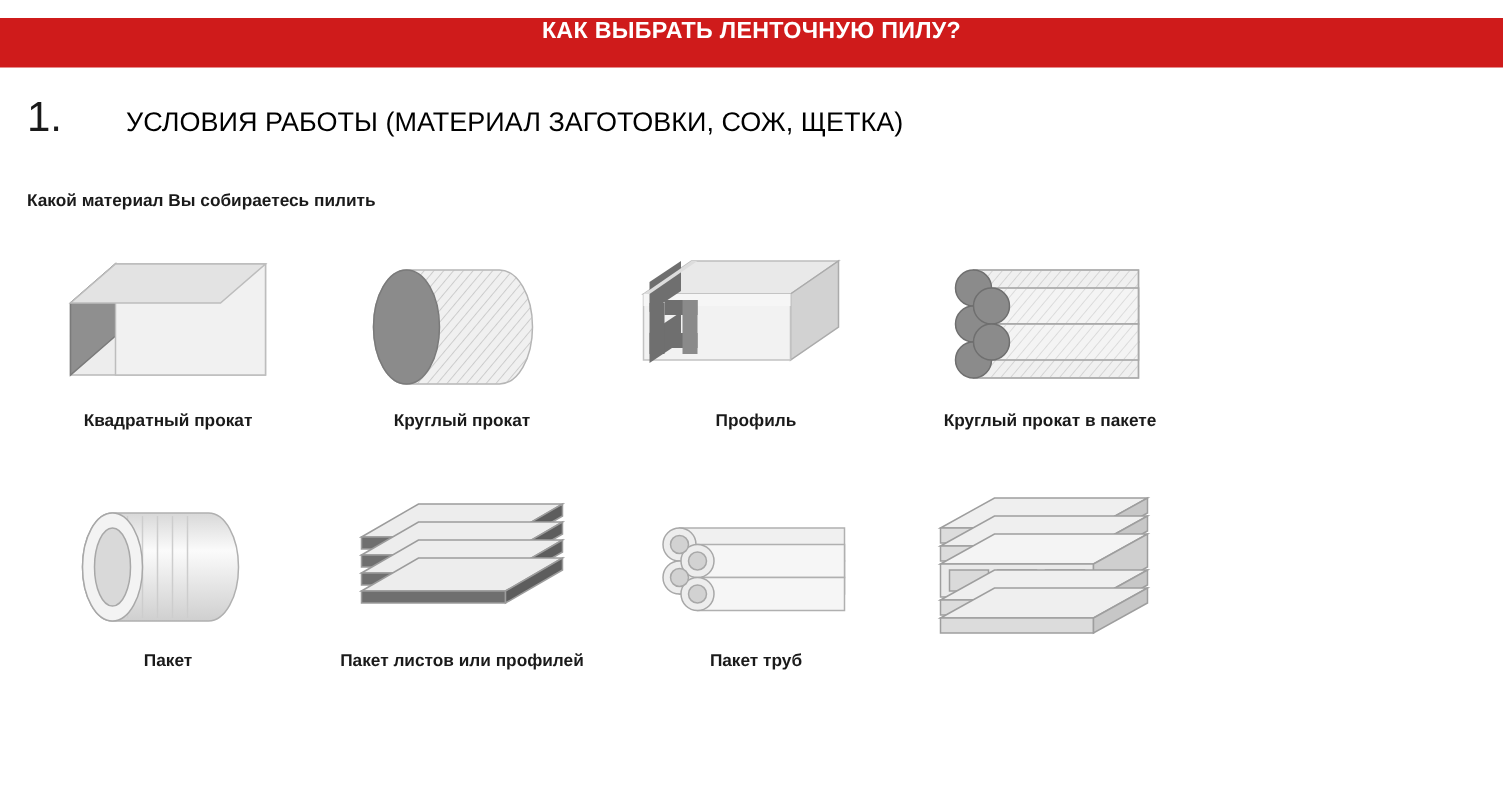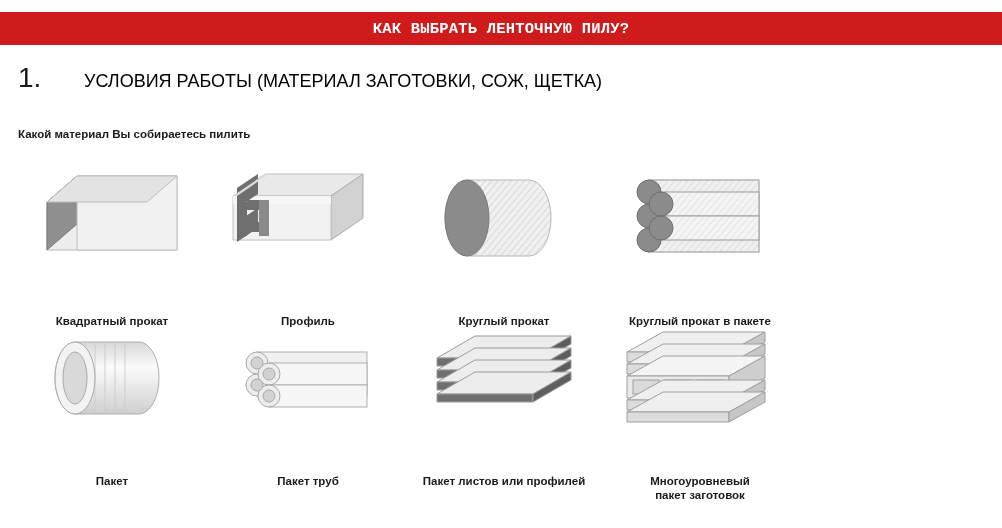--- a/index.html
+++ b/index.html
@@ -22,23 +22,22 @@
   }
   
   .banner {
     position: absolute;
     left: 0;
     top: 12px;
     width: 1002px;
     height: 33px;
     background: #cf1b1b;
     display: flex;
-    align-items: center;
+    align-items: flex-start;
     justify-content: center;
-    font-family: Liberation Mono, monospace;
   }
   .banner-title {
     color: #ffffff;
     font-size: 15.5px;
     font-weight: bold;
     letter-spacing: 0.2px;
     text-transform: uppercase;
     white-space: nowrap;
   }
   
@@ -95,21 +94,20 @@
     width: 190px;
     position: relative;
   }
   .caption {
     font-size: 11.5px;
     font-weight: bold;
     color: #1a1a1a;
     text-align: center;
     line-height: 14px;
     max-width: 180px;
-    margin-top: 40px;
   }
   svg { display: block; }
 </style>
 </head>
 <body>
 
 <div class="slide">
 
   <div class="banner">
     <div class="banner-title">КАК ВЫБРАТЬ ЛЕНТОЧНУЮ ПИЛУ?</div>
@@ -131,57 +129,57 @@
           <svg width="190" height="112" viewBox="0 0 190 112">
             <polygon points="30,40 60,14 160,14 160,88 30,88" fill="#ededed" stroke="#b9b9b9" stroke-width="1"></polygon>
             <polygon points="30,40 60,14 60,62 30,88" fill="#8f8f8f" stroke="#7a7a7a" stroke-width="1"></polygon>
             <polygon points="60,14 160,14 160,88 60,88" fill="#f1f1f1" stroke="#bdbdbd" stroke-width="1"></polygon>
             <polygon points="30,40 60,14 160,14 130,40" fill="#e3e3e3" stroke="#bdbdbd" stroke-width="1"></polygon>
           </svg>
         </div>
         <div class="caption">Квадратный прокат</div>
       </div>
 
-
-      <div class="cell">
-        <div class="art">
-          <svg width="190" height="112" viewBox="0 0 190 112">
-
-            <polygon points="20,34 52,12 150,12 118,34" fill="#e9e9e9" stroke="#bdbdbd" stroke-width="1"></polygon>
-            <polygon points="118,34 150,12 150,56 118,78" fill="#d2d2d2" stroke="#ababab" stroke-width="1"></polygon>
-
-            <polygon points="20,34 118,34 118,78 20,78" fill="#f2f2f2" stroke="#c2c2c2" stroke-width="1"></polygon>
-            <rect x="20" y="34" width="98" height="8" fill="#f6f6f6"></rect>
-
-            <polygon points="24,26 45,12 45,32 24,46" fill="#6f6f6f"></polygon>
-            <polygon points="24,60 45,46 45,66 24,80" fill="#6f6f6f"></polygon>
-            <rect x="24" y="40" width="10" height="34" fill="#6f6f6f"></rect>
-            <rect x="34" y="38" width="22" height="10" fill="#6f6f6f"></rect>
-            <rect x="34" y="60" width="22" height="10" fill="#6f6f6f"></rect>
-            <rect x="46" y="38" width="10" height="36" fill="#8a8a8a"></rect>
-            <polygon points="20,34 52,12 56,12 24,34" fill="#dddddd"></polygon>
-          </svg>
-        </div>
-        <div class="caption">Профиль</div>
-      </div>
 
       <div class="cell">
         <div class="art">
           <svg width="190" height="112" viewBox="0 0 190 112">
             <defs>
               <pattern id="hatch1" width="5" height="5" patternUnits="userSpaceOnUse" patternTransform="rotate(40)">
                 <line x1="0" y1="0" x2="0" y2="5" stroke="#bcbcbc" stroke-width="1.3"></line>
               </pattern>
             </defs>
             <path d="M58,18 L120,18 A22,38 0 0 1 120,94 L58,94 A22,38 0 0 1 58,18 Z" fill="#f0f0f0" stroke="#b5b5b5" stroke-width="1"></path>
             <path d="M58,18 L120,18 A22,38 0 0 1 120,94 L58,94 A22,38 0 0 1 58,18 Z" fill="url(#hatch1)" opacity="0.7"></path>
             <ellipse cx="58" cy="56" rx="22" ry="38" fill="#8b8b8b" stroke="#7a7a7a" stroke-width="1"></ellipse>
           </svg>
         </div>
         <div class="caption">Круглый прокат</div>
+      </div>
+
+      <div class="cell">
+        <div class="art">
+          <svg width="190" height="112" viewBox="0 0 190 112">
+
+            <polygon points="20,34 52,12 150,12 118,34" fill="#e9e9e9" stroke="#bdbdbd" stroke-width="1"></polygon>
+            <polygon points="118,34 150,12 150,56 118,78" fill="#d2d2d2" stroke="#ababab" stroke-width="1"></polygon>
+
+            <polygon points="20,34 118,34 118,78 20,78" fill="#f2f2f2" stroke="#c2c2c2" stroke-width="1"></polygon>
+            <rect x="20" y="34" width="98" height="8" fill="#f6f6f6"></rect>
+
+            <polygon points="24,26 45,12 45,32 24,46" fill="#6f6f6f"></polygon>
+            <polygon points="24,60 45,46 45,66 24,80" fill="#6f6f6f"></polygon>
+            <rect x="24" y="40" width="10" height="34" fill="#6f6f6f"></rect>
+            <rect x="34" y="38" width="22" height="10" fill="#6f6f6f"></rect>
+            <rect x="34" y="60" width="22" height="10" fill="#6f6f6f"></rect>
+            <rect x="46" y="38" width="10" height="36" fill="#8a8a8a"></rect>
+            <polygon points="20,34 52,12 56,12 24,34" fill="#dddddd"></polygon>
+          </svg>
+        </div>
+        <div class="caption">Профиль</div>
       </div>
 
       <div class="cell">
         <div class="art">
           <svg width="190" height="112" viewBox="0 0 190 112">
             <defs>
               <pattern id="hatch2" width="5" height="5" patternUnits="userSpaceOnUse" patternTransform="rotate(40)">
                 <line x1="0" y1="0" x2="0" y2="5" stroke="#c0c0c0" stroke-width="1.2"></line>
               </pattern>
             </defs>
@@ -236,46 +234,20 @@
             <ellipse cx="58" cy="56" rx="20" ry="36" fill="#f3f3f3" stroke="#a8a8a8" stroke-width="1"></ellipse>
             <ellipse cx="58" cy="56" rx="12" ry="26" fill="#d9d9d9" stroke="#a8a8a8" stroke-width="1"></ellipse>
           </svg>
         </div>
         <div class="caption">Пакет</div>
       </div>
 
       <div class="cell">
         <div class="art">
           <svg width="190" height="112" viewBox="0 0 190 112">
-            <g stroke="#b0b0b0" stroke-width="1" fill="#f0f0f0">
-              <rect x="44" y="30" width="110" height="22"></rect>
-              <rect x="44" y="52" width="110" height="22"></rect>
-              <rect x="56" y="41" width="98" height="22" fill="#f6f6f6"></rect>
-              <rect x="56" y="63" width="98" height="22" fill="#f6f6f6"></rect>
-            </g>
-            <g fill="#ededed" stroke="#a8a8a8" stroke-width="1">
-              <ellipse cx="44" cy="41" rx="11" ry="11"></ellipse>
-              <ellipse cx="44" cy="63" rx="11" ry="11"></ellipse>
-              <ellipse cx="56" cy="52" rx="11" ry="11"></ellipse>
-              <ellipse cx="56" cy="74" rx="11" ry="11"></ellipse>
-            </g>
-            <g fill="#d2d2d2" stroke="#a8a8a8" stroke-width="1">
-              <ellipse cx="44" cy="41" rx="6" ry="6"></ellipse>
-              <ellipse cx="44" cy="63" rx="6" ry="6"></ellipse>
-              <ellipse cx="56" cy="52" rx="6" ry="6"></ellipse>
-              <ellipse cx="56" cy="74" rx="6" ry="6"></ellipse>
-            </g>
-          </svg>
-        </div>
-        <div class="caption">Пакет труб</div>
-      </div>
-
-      <div class="cell">
-        <div class="art">
-          <svg width="190" height="112" viewBox="0 0 190 112">
             <g stroke="#9c9c9c" stroke-width="1">
               <polygon points="28,36 66,14 162,14 124,36" fill="#ededed"></polygon>
               <polygon points="28,36 124,36 124,44 28,44" fill="#6f6f6f"></polygon>
               <polygon points="124,36 162,14 162,22 124,44" fill="#5d5d5d"></polygon>
               <polygon points="28,48 66,26 162,26 124,48" fill="#ededed"></polygon>
               <polygon points="28,48 124,48 124,56 28,56" fill="#6f6f6f"></polygon>
               <polygon points="124,48 162,26 162,34 124,56" fill="#5d5d5d"></polygon>
               <polygon points="28,60 66,38 162,38 124,60" fill="#ededed"></polygon>
               <polygon points="28,60 124,60 124,68 28,68" fill="#6f6f6f"></polygon>
               <polygon points="124,60 162,38 162,46 124,68" fill="#5d5d5d"></polygon>
@@ -284,20 +256,46 @@
               <polygon points="124,72 162,50 162,58 124,80" fill="#5d5d5d"></polygon>
             </g>
           </svg>
         </div>
         <div class="caption">Пакет листов или профилей</div>
       </div>
 
       <div class="cell">
         <div class="art">
           <svg width="190" height="112" viewBox="0 0 190 112">
+            <g stroke="#b0b0b0" stroke-width="1" fill="#f0f0f0">
+              <rect x="44" y="30" width="110" height="22"></rect>
+              <rect x="44" y="52" width="110" height="22"></rect>
+              <rect x="56" y="41" width="98" height="22" fill="#f6f6f6"></rect>
+              <rect x="56" y="63" width="98" height="22" fill="#f6f6f6"></rect>
+            </g>
+            <g fill="#ededed" stroke="#a8a8a8" stroke-width="1">
+              <ellipse cx="44" cy="41" rx="11" ry="11"></ellipse>
+              <ellipse cx="44" cy="63" rx="11" ry="11"></ellipse>
+              <ellipse cx="56" cy="52" rx="11" ry="11"></ellipse>
+              <ellipse cx="56" cy="74" rx="11" ry="11"></ellipse>
+            </g>
+            <g fill="#d2d2d2" stroke="#a8a8a8" stroke-width="1">
+              <ellipse cx="44" cy="41" rx="6" ry="6"></ellipse>
+              <ellipse cx="44" cy="63" rx="6" ry="6"></ellipse>
+              <ellipse cx="56" cy="52" rx="6" ry="6"></ellipse>
+              <ellipse cx="56" cy="74" rx="6" ry="6"></ellipse>
+            </g>
+          </svg>
+        </div>
+        <div class="caption">Пакет труб</div>
+      </div>
+
+      <div class="cell">
+        <div class="art">
+          <svg width="190" height="112" viewBox="0 0 190 112">
             <g stroke="#9e9e9e" stroke-width="1">
 
               <polygon points="22,30 58,10 160,10 124,30" fill="#efefef"></polygon>
               <polygon points="22,30 124,30 124,40 22,40" fill="#dcdcdc"></polygon>
               <polygon points="124,30 160,10 160,20 124,40" fill="#c7c7c7"></polygon>
               <polygon points="22,42 58,22 160,22 124,42" fill="#efefef"></polygon>
               <polygon points="22,42 124,42 124,52 22,52" fill="#dcdcdc"></polygon>
               <polygon points="124,42 160,22 160,32 124,52" fill="#c7c7c7"></polygon>
 
               <polygon points="22,54 58,34 160,34 124,54" fill="#f4f4f4"></polygon>
@@ -309,21 +307,17 @@
 
               <polygon points="22,78 58,58 160,58 124,78" fill="#efefef"></polygon>
               <polygon points="22,78 124,78 124,88 22,88" fill="#dcdcdc"></polygon>
               <polygon points="124,78 160,58 160,68 124,88" fill="#c7c7c7"></polygon>
               <polygon points="22,90 58,70 160,70 124,90" fill="#efefef"></polygon>
               <polygon points="22,90 124,90 124,100 22,100" fill="#dcdcdc"></polygon>
               <polygon points="124,90 160,70 160,80 124,100" fill="#c7c7c7"></polygon>
             </g>
           </svg>
         </div>
-        <div class="caption">
-          <span>Многоуровневый</span><br>
-          <span>пакет заготовок</span>
-        </div>
       </div>
     </div>
 
   </div>
 </div>
 
 </body></html>

